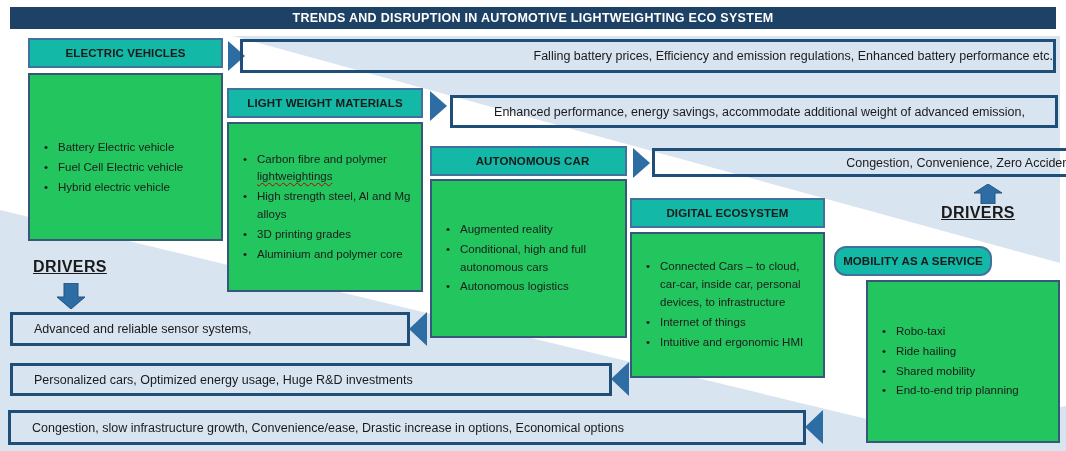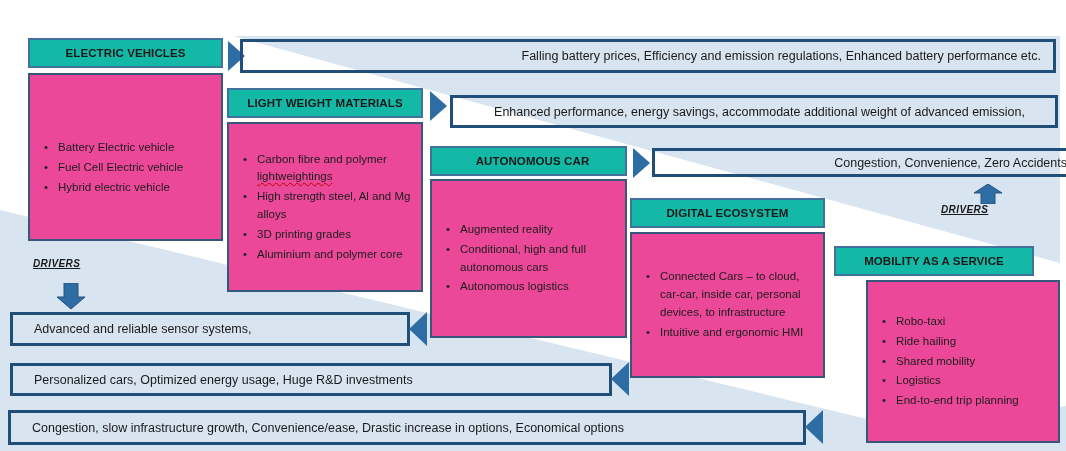--- a/index.html
+++ b/index.html
@@ -14,49 +14,49 @@
     background:#1e4166;color:#ffffff;display:flex;align-items:center;justify-content:center;
     font-size:12.5px;font-weight:bold;letter-spacing:.3px;
   }
   .colhead{
     position:absolute;background:#14b8a6;border:2px solid #41719c;
     display:flex;align-items:center;justify-content:center;
     font-size:11.5px;font-weight:bold;color:#1a1a1a;letter-spacing:.1px;
     box-sizing:border-box;text-align:center;
   }
   .listbox{
-    position:absolute;background:#ec4899;border:2px solid #37587a;box-sizing:border-box;
+    position:absolute;background:#22c55e;border:2px solid #37587a;box-sizing:border-box;
     display:flex;flex-direction:column;justify-content:center;
   }
   .listbox ul{list-style:none;margin:0;padding:0 8px 0 10px;}
   .listbox li{
     position:relative;padding-left:18px;font-size:11.5px;color:#1c1c1c;
     line-height:1.55;margin:2px 0;
   }
   .listbox li::before{content:"\2022";position:absolute;left:4px;top:0;color:#1c1c1c;}
   .pt-extra{justify-content:flex-start;padding-top:62px;}
   .banner{
     position:absolute;border:3px solid #1f4e79;box-sizing:border-box;background:transparent;
     display:flex;align-items:center;font-size:12.5px;color:#1a1a1a;
   }
-  .banner.b-right{justify-content:flex-end;padding-right:12px;}
+  .banner.b-right{justify-content:flex-end;}
   .banner.b-center{justify-content:center;padding:0 10px;}
   .banner.b-left{justify-content:flex-start;padding-left:21px;}
   .chev-r{
     position:absolute;width:0;height:0;
     border-top:15px solid transparent;border-bottom:15px solid transparent;
     border-left:17px solid #2e6da4;
   }
   .chev-l{
     position:absolute;width:0;height:0;
     border-top:17px solid transparent;border-bottom:17px solid transparent;
     border-right:18px solid #2e6da4;
   }
   .drivers{
-    position:absolute;font-size:10px;font-style:italic;font-weight:bold;
+    position:absolute;font-size:16px;font-weight:bold;
     color:#1a1a1a;text-decoration:underline;letter-spacing:.4px;
   }
   .blockarrow{position:absolute;}
   .squiggle{
     text-decoration:underline;
     text-decoration-style:wavy;
     text-decoration-color:#c00000;
     text-decoration-thickness:1px;
     text-underline-offset:2px;
   }
@@ -65,20 +65,23 @@
 <body>
 
 <div class="canvas">
 
   <svg class="bg" viewBox="0 0 1066 451" xmlns="http://www.w3.org/2000/svg">
     <polygon points="233,36 1060,36 1060,263" fill="#d9e4f1"></polygon>
     <polygon points="0,210 1000,451 0,451" fill="#d9e4f1"></polygon>
     <polygon points="822,451 1066,406 1066,451" fill="#d9e4f1"></polygon>
   </svg>
 
+  <div class="titlebar">
+    <span>TRENDS AND DISRUPTION IN AUTOMOTIVE LIGHTWEIGHTING ECO SYSTEM</span>
+  </div>
 
   <div class="colhead" style="left:28px;top:38px;width:195px;height:30px;">
     <span>ELECTRIC VEHICLES</span>
   </div>
   <div class="chev-r" style="left:228px;top:41px;"></div>
   <div class="banner b-right" style="left:240px;top:39px;width:816px;height:34px;">
     <span>Falling battery prices, Efficiency and emission regulations, Enhanced battery performance etc.</span>
   </div>
   <div class="listbox pt-extra" style="left:28px;top:73px;width:195px;height:168px;">
     <ul>
@@ -118,33 +121,33 @@
       <li><span>Autonomous logistics</span></li>
     </ul>
   </div>
 
   <div class="colhead" style="left:630px;top:198px;width:195px;height:30px;">
     <span>DIGITAL ECOSYSTEM</span>
   </div>
   <div class="listbox" style="left:630px;top:232px;width:195px;height:146px;">
     <ul>
       <li><span>Connected Cars – to cloud, car-car, inside car, personal devices, to infrastructure</span></li>
+      <li><span>Internet of things</span></li>
       <li><span>Intuitive and ergonomic HMI</span></li>
     </ul>
   </div>
 
-  <div class="colhead" style="left:834px;top:246px;width:200px;height:30px;">
+  <div class="colhead" style="left:834px;top:246px;width:158px;height:30px;border-radius:12px;">
     <span>MOBILITY AS A SERVICE</span>
   </div>
   <div class="listbox" style="left:834px;top:280px;width:194px;height:163px;margin-left:32px;">
     <ul>
       <li><span>Robo-taxi</span></li>
       <li><span>Ride hailing</span></li>
       <li><span>Shared mobility</span></li>
-      <li><span>Logistics</span></li>
       <li><span>End-to-end trip planning</span></li>
     </ul>
   </div>
 
   <svg class="blockarrow" style="left:974px;top:184px;" width="28" height="20" viewBox="0 0 28 20">
     <polygon points="14,0 28,9 21,9 21,20 7,20 7,9 0,9" fill="#2e6da4" stroke="#24537f" stroke-width="1"></polygon>
   </svg>
   <div class="drivers" style="left:941px;top:204px;">DRIVERS</div>
 
   <div class="drivers" style="left:33px;top:258px;">DRIVERS</div>

